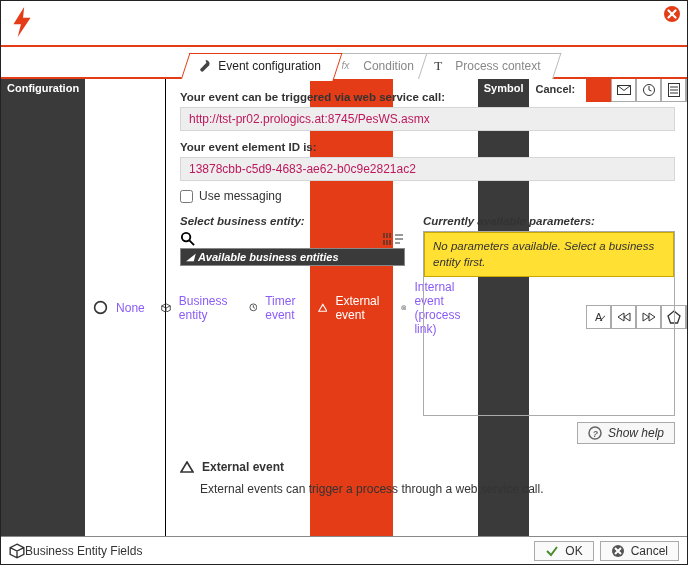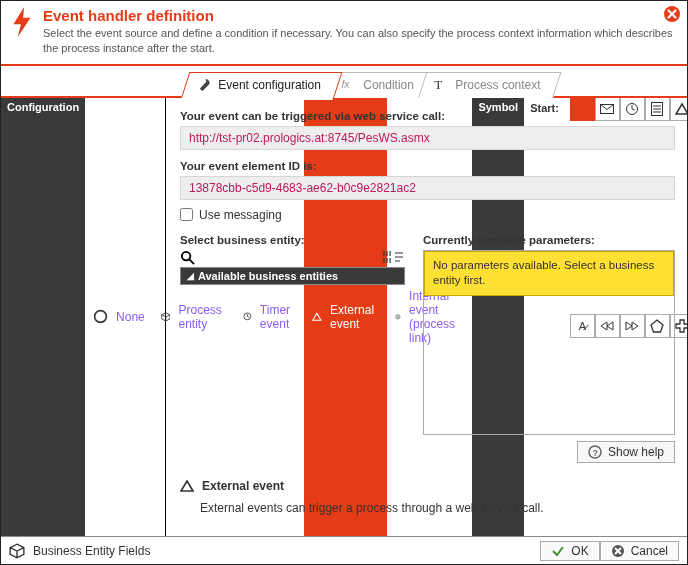--- a/index.html
+++ b/index.html
@@ -32,57 +32,53 @@
   .sym-grid { display:grid; grid-template-columns:repeat(6,25px); gap:0; padding:0 6px 4px; }
   .sym-cell { width:25px; height:24px; border:1px solid #aaa; margin:-1px 0 0 -1px; background:#fff; display:flex; align-items:center; justify-content:center; font-size:13px; cursor:pointer; }
   .sym-cell.sel { background:#e43c17; border-color:#e43c17; }
   .sym-grid.five { grid-template-columns:repeat(6,25px); }
   
   .main { flex:1; padding:8px 12px 6px 14px; display:flex; flex-direction:column; overflow:hidden; }
   .lbl-bold { font-weight:600; font-size:11.5px; margin:4px 0 4px; }
   .ro-field { background:#eee; border:1px solid #d6d6d6; padding:4px 8px; width:100%; color:#be185d; font-size:12px; }
   .chk-row { display:flex; align-items:center; gap:6px; margin:8px 0 2px; }
   .chk-row input { margin:0; }
-  .two-col { display:flex; gap:18px; margin-top:6px; }
+  .two-col { display:flex; gap:18px; margin-top:6px;font-style:italic; }
   .col-l { width:225px; }
   .col-r { flex:1; }
   .srchrow { display:flex; align-items:center; justify-content:space-between; margin-bottom:2px; }
   .srchrow .mag svg { width:15px; height:15px; }
   .srchrow .bar { width:22px; text-align:right; }
   .entity-box { border:1px solid #888; }
   .entity-hdr { background:#3a3a3a; color:#fff; font-size:11px; font-weight:600; padding:2px 6px; display:flex; align-items:center; gap:4px;}
   .entity-hdr .tri { font-size:9px; }
   .entity-row { padding:2px 6px; font-size:12px; cursor:pointer; }
   .param-box { border:1px solid #aaa; height:185px; }
   .param-msg { background:#ffe033; border:1px solid #c8a800; margin:0; padding:6px 8px; font-size:11.5px; line-height:1.35; }
   .showhelp { text-align:right; margin-top:6px; }
   .showhelp .btn { display:inline-flex; align-items:center; gap:6px; border:1px solid #aaa; padding:3px 10px; font-size:12px; cursor:pointer; background:#f7f7f7; }
   .ext-lbl { display:flex; align-items:center; gap:8px; font-weight:600; margin-top:16px; font-size:12px;}
   .ext-desc { font-size:12px; color:#333; padding:8px 0 4px 20px; }
   
   .footer { height:28px; border-top:1px solid #888; display:flex; align-items:center; justify-content:space-between; padding:0 8px; font-size:12px; }
-  .footer .left { display:flex; align-items:center; gap:8px; }
-  .footer .right { display:flex; align-items:center; gap:0; }
+  .footer .left { display:flex; align-items:center; }
+  .footer .right { display:flex; align-items:center; gap:6px; }
   .fbtn { display:inline-flex; align-items:center; gap:6px; border:1px solid #aaa; padding:2px 10px; cursor:pointer; background:#fafafa; }
   svg { display:block; }
 </style>
 </head>
 <body>
 
 <div class="window">
 
   <div class="hdr">
     <div class="bolt">
       <svg viewBox="0 0 24 28">
           <polygon points="14,0 4,16 11,16 8,28 20,10 13,10" fill="#e43c17"></polygon>
         </svg>
-    </div>
-    <div>
-      <div class="ttl">Event handler definition</div>
-      <div class="sub">Select the event source and define a condition if necessary. You can also specify the process context information which describes the process instance after the start.</div>
     </div>
     <div class="close">
       <svg viewBox="0 0 18 18">
           <circle cx="9" cy="9" r="8" fill="#e43c17"></circle>
           <path d="M5.5 5.5 L12.5 12.5 M12.5 5.5 L5.5 12.5" stroke="#fff" stroke-width="2.2" stroke-linecap="round"></path>
         </svg>
     </div>
   </div>
 
   <div class="tabbar">
@@ -126,21 +122,21 @@
             </svg>
           </span>
         <span>None</span>
       </div>
       <div class="cfg-item">
         <span class="icn">
             <svg viewBox="0 0 14 14">
               <path d="M7 1 L13 4 V10 L7 13 L1 10 V4 Z M1 4 L7 7 L13 4 M7 7 V13" fill="none" stroke="#333" stroke-width="1.2"></path>
             </svg>
           </span>
-        <span>Process entity</span>
+        <span>Business entity</span>
       </div>
       <div class="cfg-item">
         <span class="icn">
             <svg viewBox="0 0 14 14">
               <circle cx="7" cy="7" r="5.5" fill="none" stroke="#333" stroke-width="1.3"></circle>
               <path d="M7 3.5 V7 L9.5 8.5" stroke="#333" stroke-width="1.3" fill="none"></path>
             </svg>
           </span>
         <span>Timer event</span>
       </div>
@@ -157,21 +153,21 @@
             <svg viewBox="0 0 14 14">
               <circle cx="7" cy="7" r="5.5" fill="none" stroke="#333" stroke-width="1.3"></circle>
               <circle cx="7" cy="7" r="2" fill="none" stroke="#333" stroke-width="1.3"></circle>
             </svg>
           </span>
         <span>Internal event (process link)</span>
       </div>
 
       <div class="sect-hdr">Symbol</div>
 
-      <div class="sym-lbl">Start:</div>
+      <div class="sym-lbl">Cancel:</div>
       <div class="sym-grid">
         <div class="sym-cell sel"></div>
         <div class="sym-cell">
             <svg width="14" height="10" viewBox="0 0 14 10">
               <rect x="0.5" y="0.5" width="13" height="9" fill="none" stroke="#333"></rect>
               <path d="M0.5 0.5 L7 5.5 L13.5 0.5" fill="none" stroke="#333"></path>
             </svg>
           </div>
         <div class="sym-cell">
             <svg width="14" height="14" viewBox="0 0 14 14">

